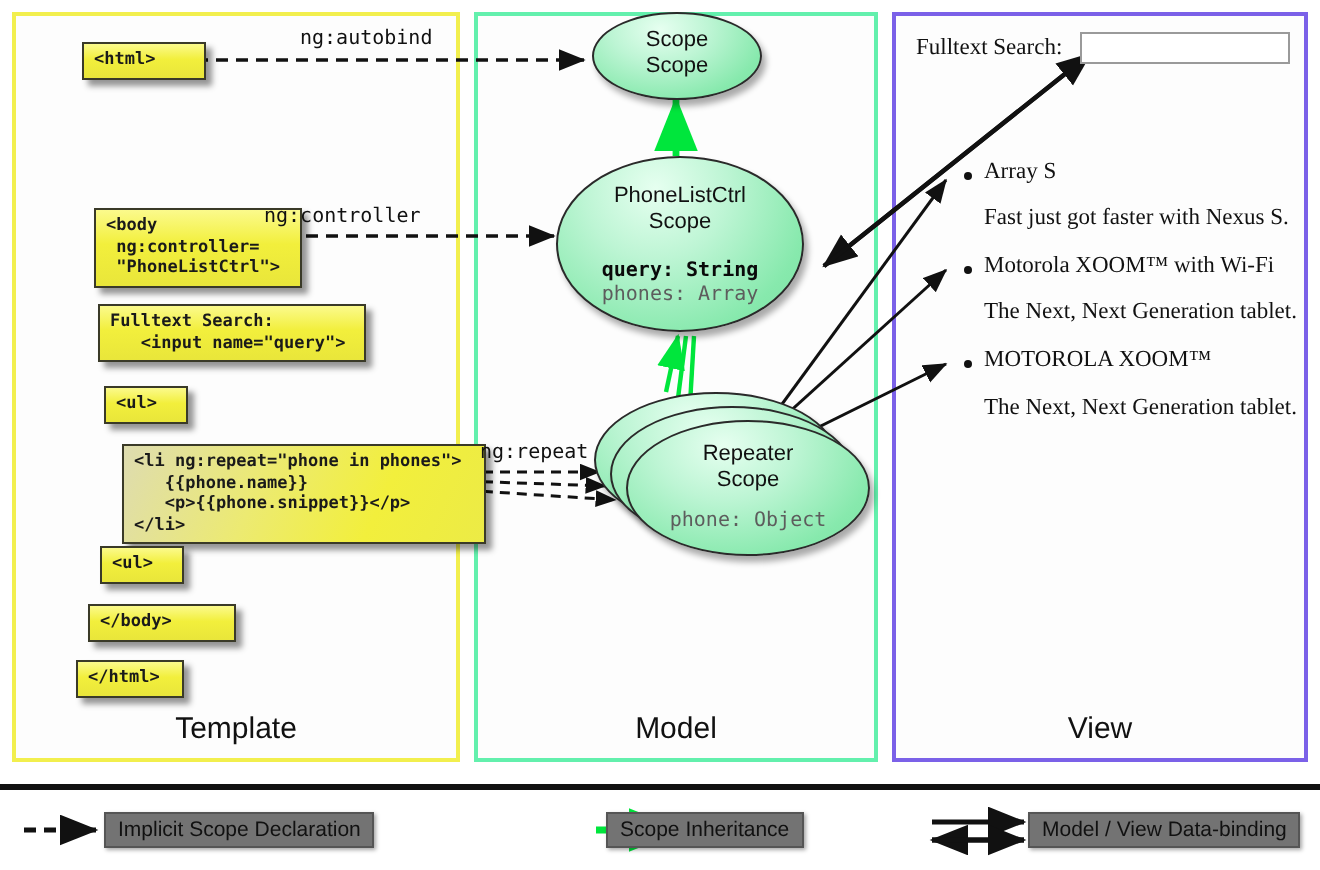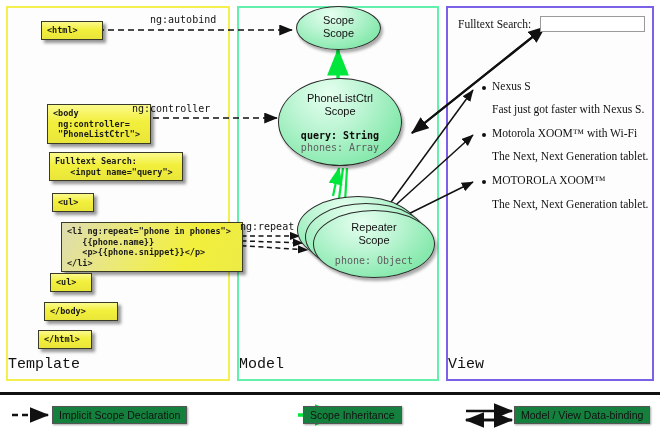--- a/index.html
+++ b/index.html
@@ -7,22 +7,22 @@
        font-family:"Liberation Sans",sans-serif;}
 
   #stage{position:absolute;left:0;top:0;width:660px;height:435px;}
 
   
   .panel{position:absolute;background:#fdfdfd;box-sizing:border-box;}
   .panel.template{left:6px;  top:6px;  width:224px; height:375px; border:2px solid #f2ef4e;}
   .panel.model{   left:237px;top:6px;  width:202px; height:375px; border:2px solid #63f0ad;}
   .panel.view{    left:446px;top:6px;  width:208px; height:375px; border:2px solid #7b61e8;}
 
-  .panel-label{position:absolute;bottom:6px;left:0;width:100%;
-               font-size:15px;color:#111;font-family:Liberation Mono, monospace;}
+  .panel-label{position:absolute;bottom:6px;left:0;width:100%;text-align:center;
+               font-size:15px;color:#111;font-family:Liberation Sans, sans-serif;}
 
   
   .codebox{position:absolute;box-sizing:border-box;
            background:linear-gradient(180deg,#fbfa8c 0%,#f2ef3c 45%,#e9e63a 100%);
            border:1px solid #3a3a28;
            box-shadow:3px 3px 3px rgba(0,0,0,0.42);
            font-family:"DejaVu Sans Mono","Liberation Mono",monospace;
            font-size:8.5px;line-height:10.5px;color:#1a1a1a;
            padding:3px 5px;white-space:pre;font-weight:bold;margin-left:27px;}
   .codebox.grad2{background:linear-gradient(115deg,#dedcb0 0%,#ecea72 38%,#f2ef3c 70%,#eceb46 100%);}
@@ -45,21 +45,21 @@
 
   
   .view-search-label{position:absolute;font-family:"Liberation Serif",serif;font-size:11.5px;color:#111;}
   .view-input{position:absolute;box-sizing:border-box;border:1px solid #9a9a9a;background:#fff;}
   .view-bullet{position:absolute;width:4px;height:4px;border-radius:50%;background:#111;}
   .view-item{position:absolute;font-family:"Liberation Serif",serif;font-size:11.5px;color:#111;white-space:nowrap;}
   .view-snip{position:absolute;font-family:"Liberation Serif",serif;font-size:11.5px;color:#111;white-space:nowrap;}
 
   
   .legend-rule{position:absolute;left:0;top:392px;width:660px;height:3px;background:#111;}
-  .legend-box{position:absolute;box-sizing:border-box;background:#15803d;
+  .legend-box{position:absolute;box-sizing:border-box;background:#737373;
               border:1px solid #555;box-shadow:1px 1px 2px rgba(0,0,0,0.35);
               font-family:"Liberation Sans",sans-serif;font-size:10.5px;color:#111;
               padding:2px 6px;white-space:nowrap;}
   svg.overlay{position:absolute;left:0;top:0;width:660px;height:435px;pointer-events:none;}
 </style>
 </head>
 <body>
 
 <div id="stage">
 
@@ -169,21 +169,21 @@
   <div class="ellipse" style="left:313px;top:210px;width:122px;height:68px;">
     <div class="ell-text ell-title" style="top:10px;">Repeater</div>
     <div class="ell-text ell-title" style="top:23px;">Scope</div>
     <div class="ell-text ell-prop dim" style="top:44px;">phone: Object</div>
   </div>
 
   <div class="view-search-label" style="left:458px;top:18px;">Fulltext Search:</div>
   <input class="view-input" type="text" style="left: 540px; top: 16px; width: 105px; height: 16px;" value="">
 
   <div class="view-bullet" style="left:482px;top:86px;"></div>
-  <div class="view-item" style="left:492px;top:80px;">Nexus S</div>
+  <div class="view-item" style="left:492px;top:80px;">Array S</div>
   <div class="view-snip" style="left:492px;top:103px;">Fast just got faster with Nexus S.</div>
 
   <div class="view-bullet" style="left:482px;top:133px;"></div>
   <div class="view-item" style="left:492px;top:127px;">Motorola XOOM™  with Wi-Fi</div>
   <div class="view-snip" style="left:492px;top:150px;">The Next, Next Generation tablet.</div>
 
   <div class="view-bullet" style="left:482px;top:180px;"></div>
   <div class="view-item" style="left:492px;top:174px;">MOTOROLA XOOM™</div>
   <div class="view-snip" style="left:492px;top:198px;">The Next, Next Generation tablet.</div>
 

